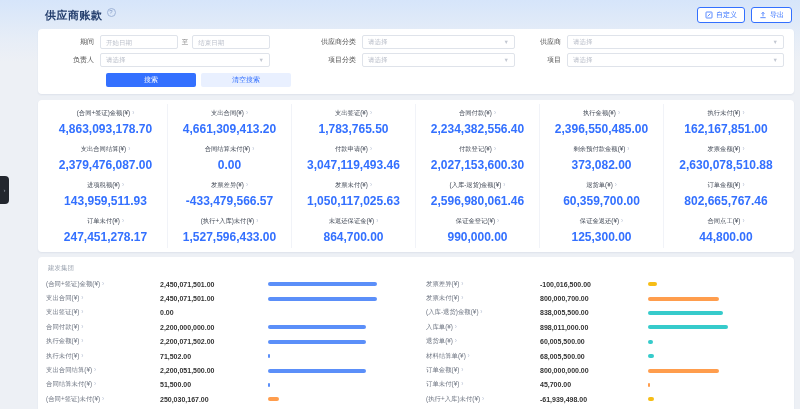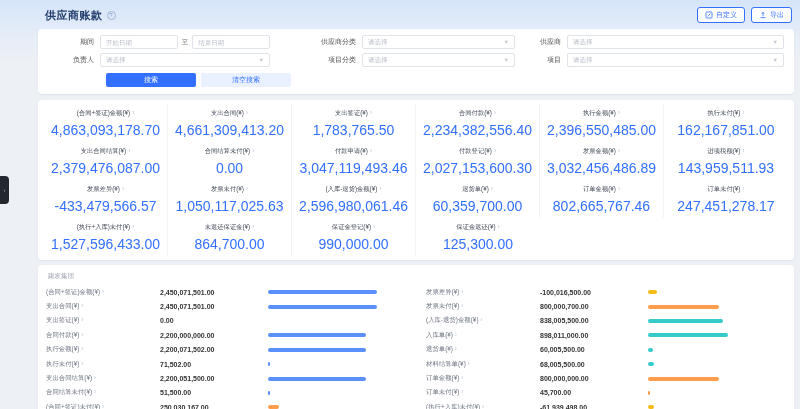--- a/index.html
+++ b/index.html
@@ -3,21 +3,21 @@
 <meta charset="utf-8">
 <style>
   *{box-sizing:border-box;margin:0;padding:0}
   html,body{width:800px;height:409px;overflow:hidden}
   body{background:#edf0f5;font-family:"Liberation Sans",sans-serif;position:relative}
   .bg-band{position:absolute;top:0;left:0;right:0;height:62px;background:linear-gradient(180deg,#d6e5fa 0%,#e6edf7 60%,#edf0f5 100%)}
   .page{position:relative;padding:0 6px 0 38px}
 
   
   .hdr{display:flex;justify-content:space-between;align-items:center;padding:7px 2px 6px 7px}
-  .title-wrap{display:flex;align-items:center}
+  .title-wrap{display:flex;}
   .title{font-size:11px;font-weight:bold;color:#243e6d;letter-spacing:.5px}
   .help{width:9px;height:9px;border-radius:50%;border:1px solid #9fb4d8;color:#7d95c2;font-size:6px;line-height:1;display:inline-flex;align-items:center;justify-content:center;margin-left:4px;cursor:pointer}
   .actions{display:flex;gap:6px}
   .btn-ghost{display:inline-flex;align-items:center;gap:3px;height:16px;padding:0 7px;background:#fff;border:1px solid #3370ff;border-radius:3px;color:#3370ff;font-size:7px;cursor:pointer}
 
   .card{background:#fff;border-radius:4px;box-shadow:0 1px 2px rgba(30,60,120,.07)}
 
   
   .filter-card{padding:6px 10px 7px}
   .f-row{display:grid;grid-template-columns:262px 205px 1fr;margin-bottom:4px}
@@ -35,21 +35,21 @@
   .btn-primary{width:90px;height:14px;background:#3370ff;color:#fff;border:none;border-radius:2px;font-size:7px;cursor:pointer}
   .btn-tonal{width:90px;height:14px;background:#e9f0ff;color:#3370ff;border:none;border-radius:2px;font-size:7px;cursor:pointer}
 
   
   .stats-card{margin-top:6px;padding:4px 6px}
   .stats-grid{display:grid;grid-template-columns:repeat(6,1fr)}
   .stat-cell{padding:5px 2px 4px;text-align:center;border-right:1px solid #f1f3f8;cursor:pointer;overflow:hidden}
   .stat-cell:nth-child(6n),.stat-cell:last-child{border-right:none}
   .stat-label{font-size:6.3px;color:#454c59;white-space:nowrap}
   .stat-label .chev{color:#b9c2d4;margin-left:2px}
-  .stat-value{margin-top:4px;font-size:14px;font-weight:normal;color:#3370ff;white-space:nowrap}
+  .stat-value{margin-top:4px;font-size:12px;font-weight:bold;color:#3370ff;white-space:nowrap}
 
   
   .list-card{margin-top:5px;padding:5px 8px;height:172px;overflow:hidden}
   .group-name{font-size:6.5px;color:#98a0ad;margin:2px 0 4px 2px}
   .list-cols{display:flex;gap:20px}
   .list-col{flex:1;min-width:0}
   .m-row{display:flex;align-items:center;height:14.4px;cursor:pointer}
   .m-label{width:114px;flex:none;font-size:6.4px;color:#6f7683;white-space:nowrap;overflow:hidden}
   .m-label .chev{color:#b9c2d4}
   .m-value{width:108px;flex:none;font-size:7px;color:#333;font-weight:bold;white-space:nowrap}
@@ -182,22 +182,26 @@
         </div>
         <div class="stat-cell">
           <div class="stat-label">付款申请(¥)<span class="chev">›</span></div>
           <div class="stat-value">3,047,119,493.46</div>
         </div>
         <div class="stat-cell">
           <div class="stat-label">付款登记(¥)<span class="chev">›</span></div>
           <div class="stat-value">2,027,153,600.30</div>
         </div>
         <div class="stat-cell">
+          <div class="stat-label">剩余预付款金额(¥)<span class="chev">›</span></div>
+          <div class="stat-value">373,082.00</div>
+        </div>
+        <div class="stat-cell">
           <div class="stat-label">发票金额(¥)<span class="chev">›</span></div>
-          <div class="stat-value">3,032,456,486.89</div>
+          <div class="stat-value">2,630,078,510.88</div>
         </div>
         <div class="stat-cell">
           <div class="stat-label">进项税额(¥)<span class="chev">›</span></div>
           <div class="stat-value">143,959,511.93</div>
         </div>
         <div class="stat-cell">
           <div class="stat-label">发票差异(¥)<span class="chev">›</span></div>
           <div class="stat-value">-433,479,566.57</div>
         </div>
         <div class="stat-cell">
@@ -228,20 +232,24 @@
           <div class="stat-label">未返还保证金(¥)<span class="chev">›</span></div>
           <div class="stat-value">864,700.00</div>
         </div>
         <div class="stat-cell">
           <div class="stat-label">保证金登记(¥)<span class="chev">›</span></div>
           <div class="stat-value">990,000.00</div>
         </div>
         <div class="stat-cell">
           <div class="stat-label">保证金返还(¥)<span class="chev">›</span></div>
           <div class="stat-value">125,300.00</div>
+        </div>
+        <div class="stat-cell">
+          <div class="stat-label">合同点工(¥)<span class="chev">›</span></div>
+          <div class="stat-value">44,800.00</div>
         </div>
       </div>
   </section>
 
   <section class="card list-card">
     <div class="group-name">建发集团</div>
     <div class="list-cols">
       <div class="list-col" id="list-left">
           <div class="m-row">
             <span class="m-label">(合同+签证)金额(¥) <span class="chev">›</span></span>

